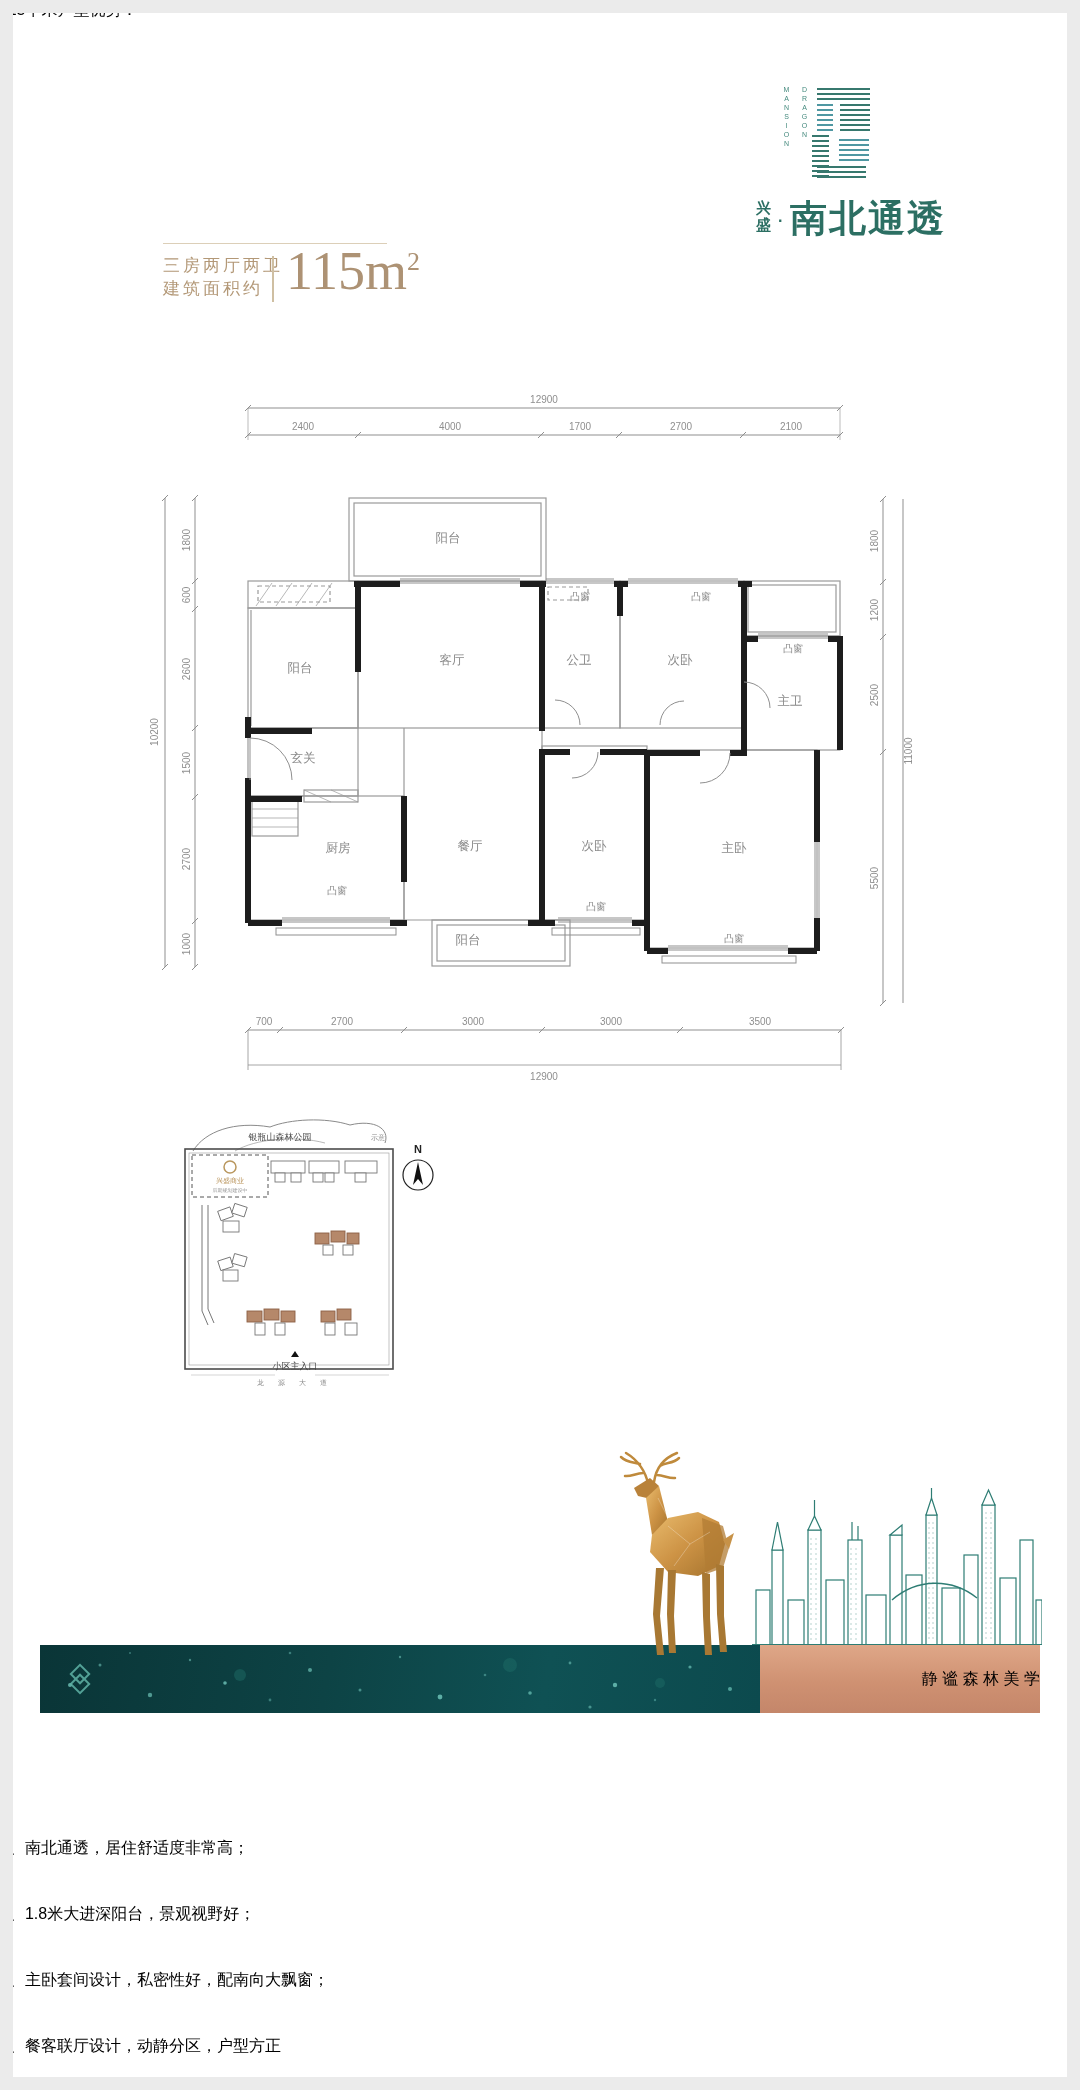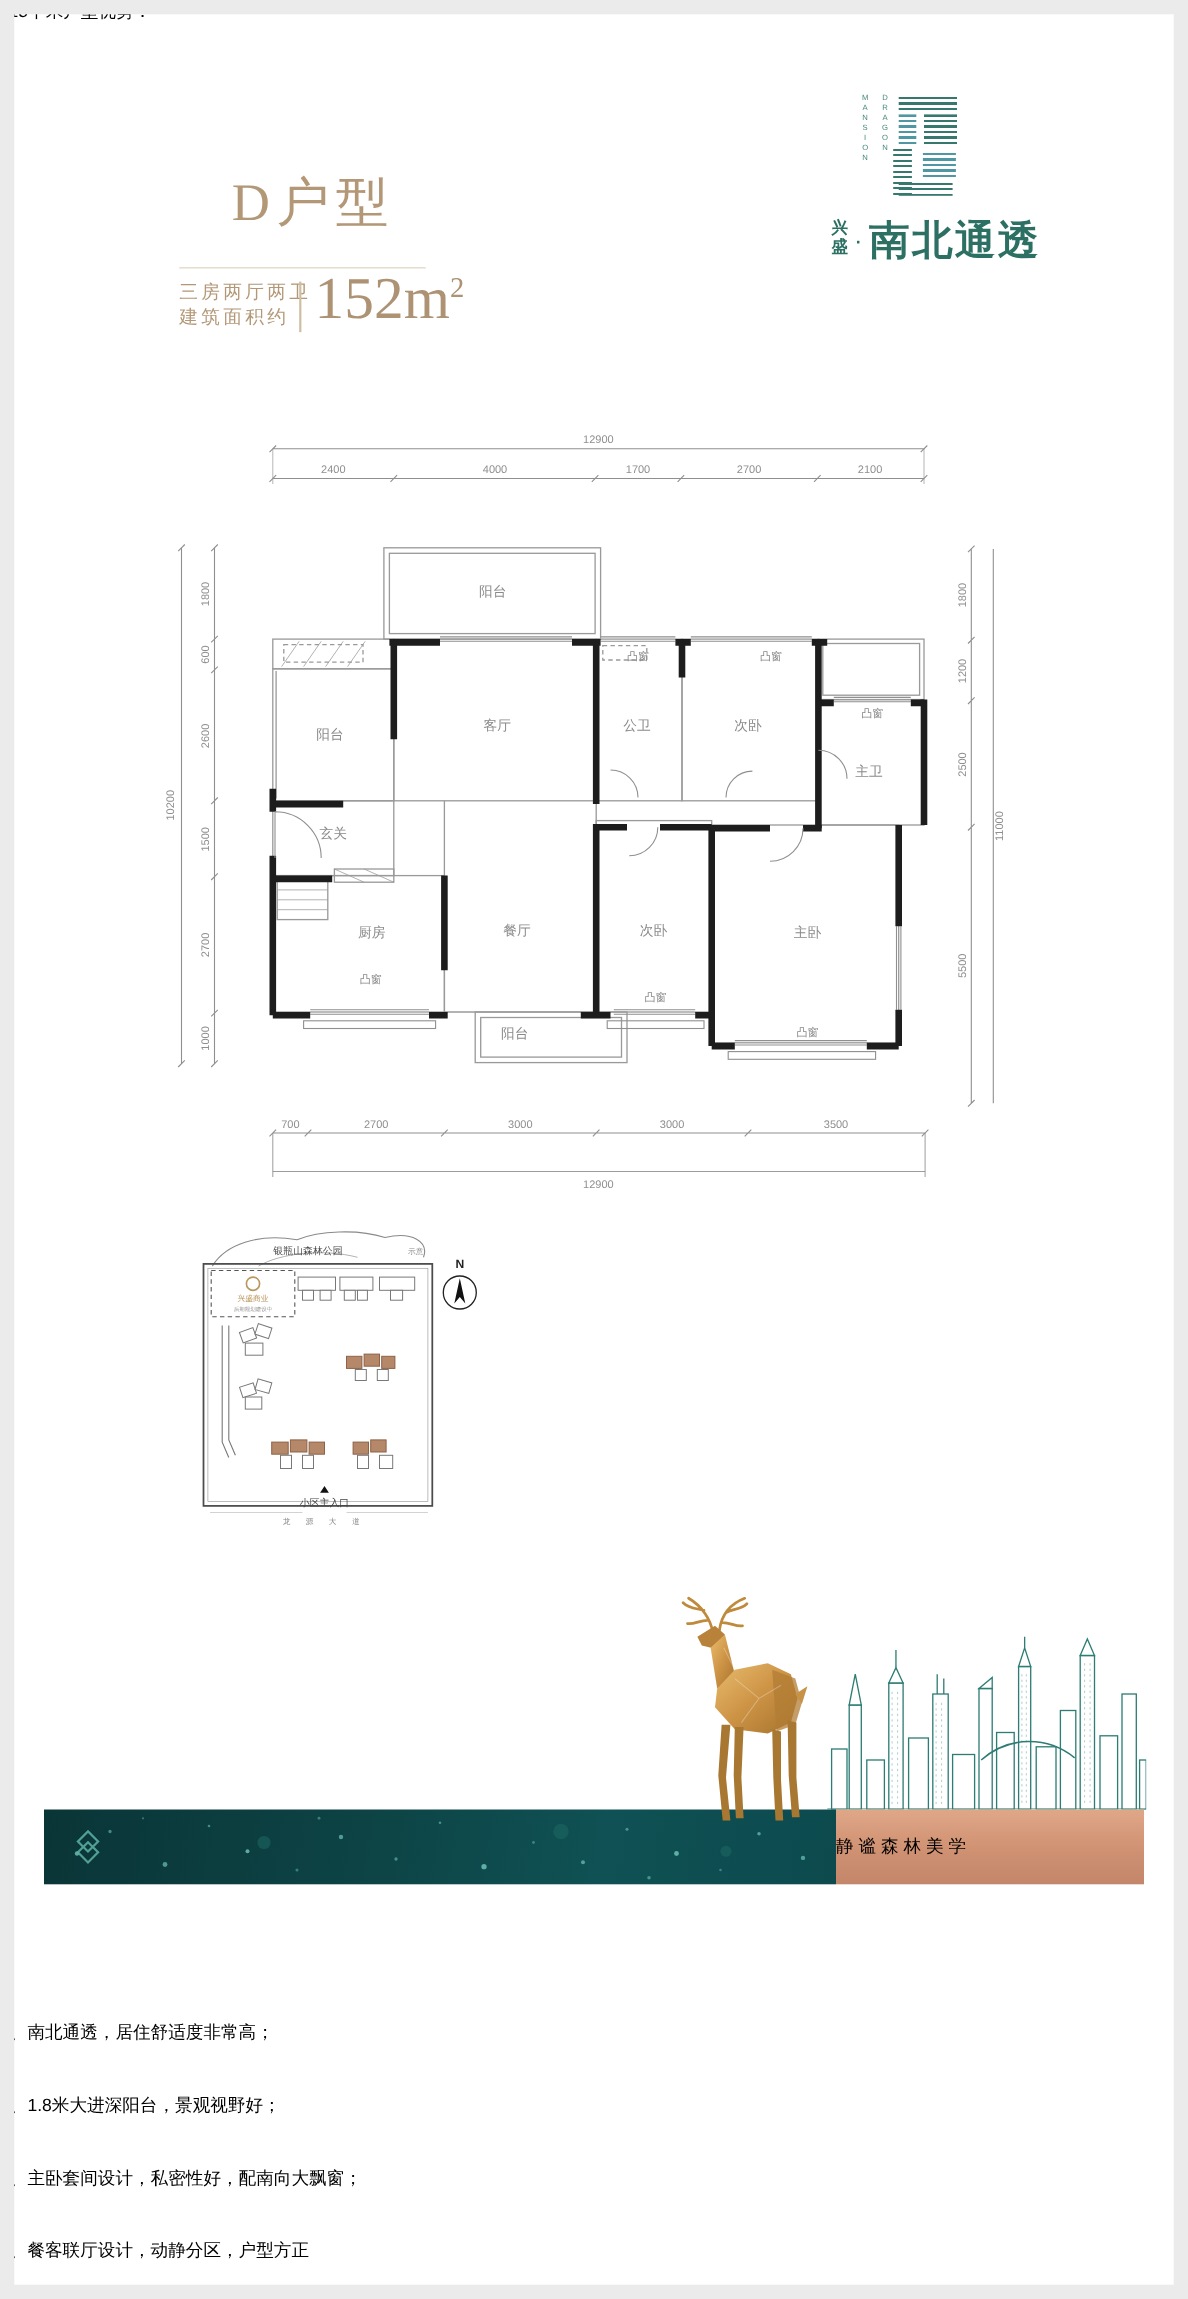--- a/index.html
+++ b/index.html
@@ -37,28 +37,27 @@
   
   .adv-head{left:42px;top:1752px;font-size:54px;font-weight:800;color:#121212;letter-spacing:1px;}
   .adv-item{left:42px;font-size:46px;font-weight:600;color:#141414;white-space:nowrap;}
   svg text{font-family:"Liberation Sans",sans-serif;}
 </style>
 </head>
 <body>
 
 <div id="page">
 
-  <div class="abs unit-title">D户型</div>
   <div class="abs title-rule"></div>
   <div class="abs spec">
     <div>三房两厅两卫</div>
     <div>建筑面积约</div>
   </div>
   <div class="abs spec-div"></div>
-  <div class="abs area"><span>152m</span><sup>2</sup></div>
+  <div class="abs area"><span>115m</span><sup>2</sup></div>
 
   <div>
     <div class="abs logo-en" style="left:781px;">MANSION</div>
     <div class="abs logo-en" style="left:799px;">DRAGON</div>
     <div>
       <div class="stripe" style="left:817px;top:88px;width:53px;height:14px;"></div>
       <div class="stripe b" style="left:817px;top:104px;width:16px;height:28px;"></div>
       <div class="stripe" style="left:840px;top:104px;width:30px;height:28px;"></div>
       <div class="stripe" style="left:812px;top:135px;width:17px;height:43px;"></div>
       <div class="stripe b" style="left:839px;top:139px;width:30px;height:24px;"></div>
@@ -367,21 +366,21 @@
           <circle cx="200" cy="30" r="6"></circle>
             <circle cx="470" cy="20" r="7"></circle>
             <circle cx="620" cy="38" r="5"></circle>
         </g>
         <g transform="rotate(45 40 34)" stroke="#5fb3a6" stroke-width="2" fill="none" opacity=".85">
           <rect x="30" y="24" width="13" height="13"></rect>
             <rect x="37" y="31" width="13" height="13"></rect>
         </g>
       </svg>
     </div>
-    <div id="band-copper" style="background:linear-gradient(180deg,#dfa788 0%,#cf9172 55%,#c4866a 100%);display:flex;align-items:center;justify-content:flex-start;">
+    <div id="band-copper" style="background:linear-gradient(180deg,#dfa788 0%,#cf9172 55%,#c4866a 100%);display:flex;align-items:center;justify-content:flex-end;">
       <span class="tagline">静 谧 森 林 美 学</span>
     </div>
   </div>
 
   <div class="abs adv-head">115平米户型优势：</div>
   <div class="abs adv-item" style="top:1838px;">4、南北通透，居住舒适度非常高；</div>
   <div class="abs adv-item" style="top:1904px;">9、1.8米大进深阳台，景观视野好；</div>
   <div class="abs adv-item" style="top:1970px;">5、主卧套间设计，私密性好，配南向大飘窗；</div>
   <div class="abs adv-item" style="top:2036px;">5、餐客联厅设计，动静分区，户型方正</div>
 

